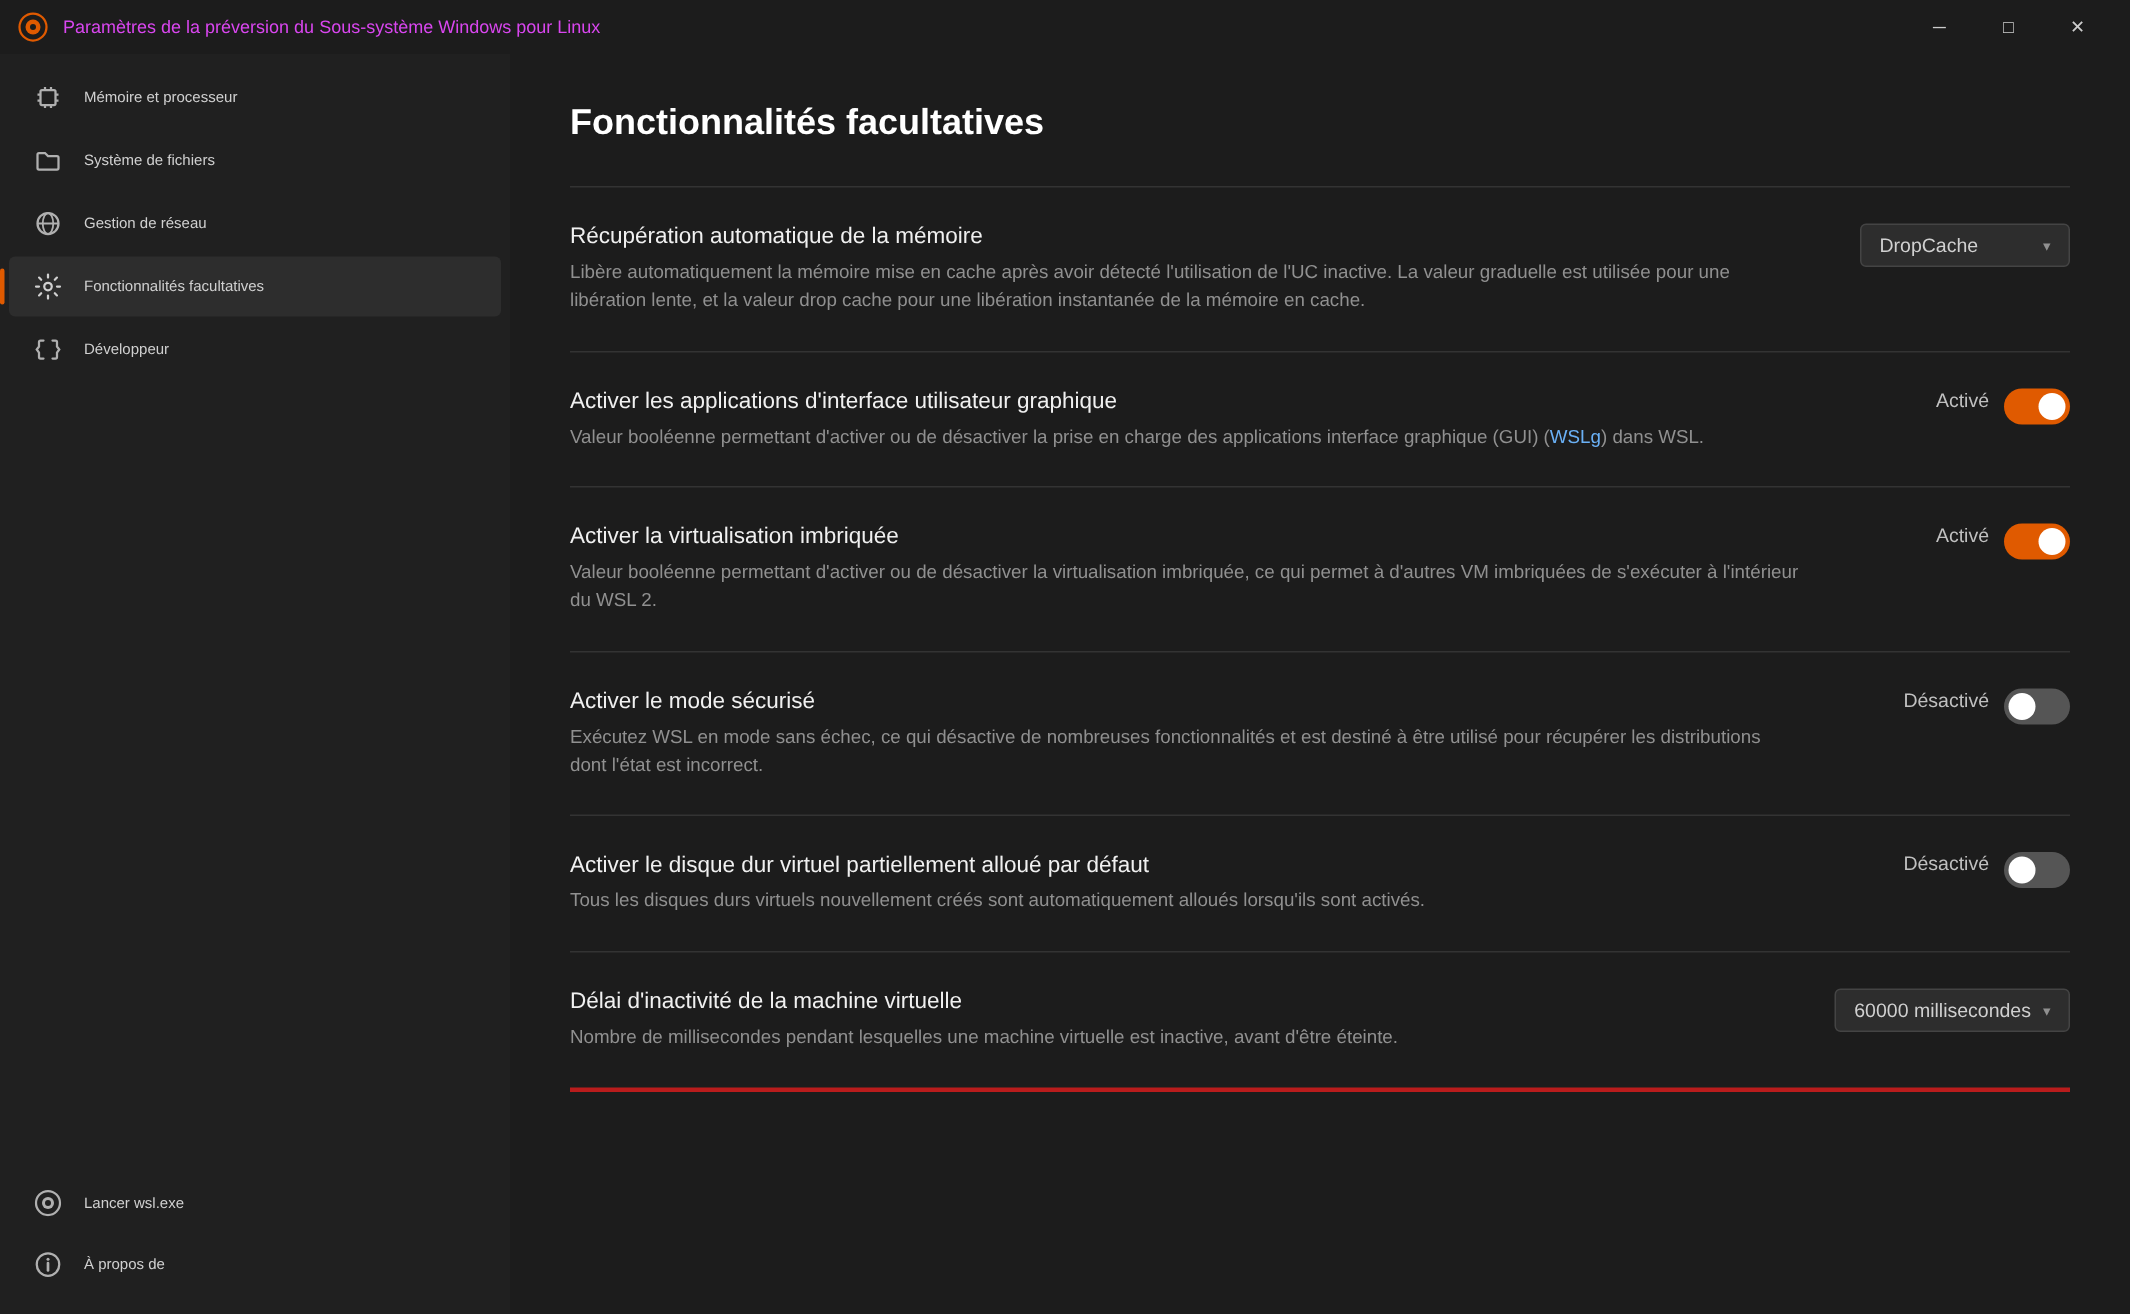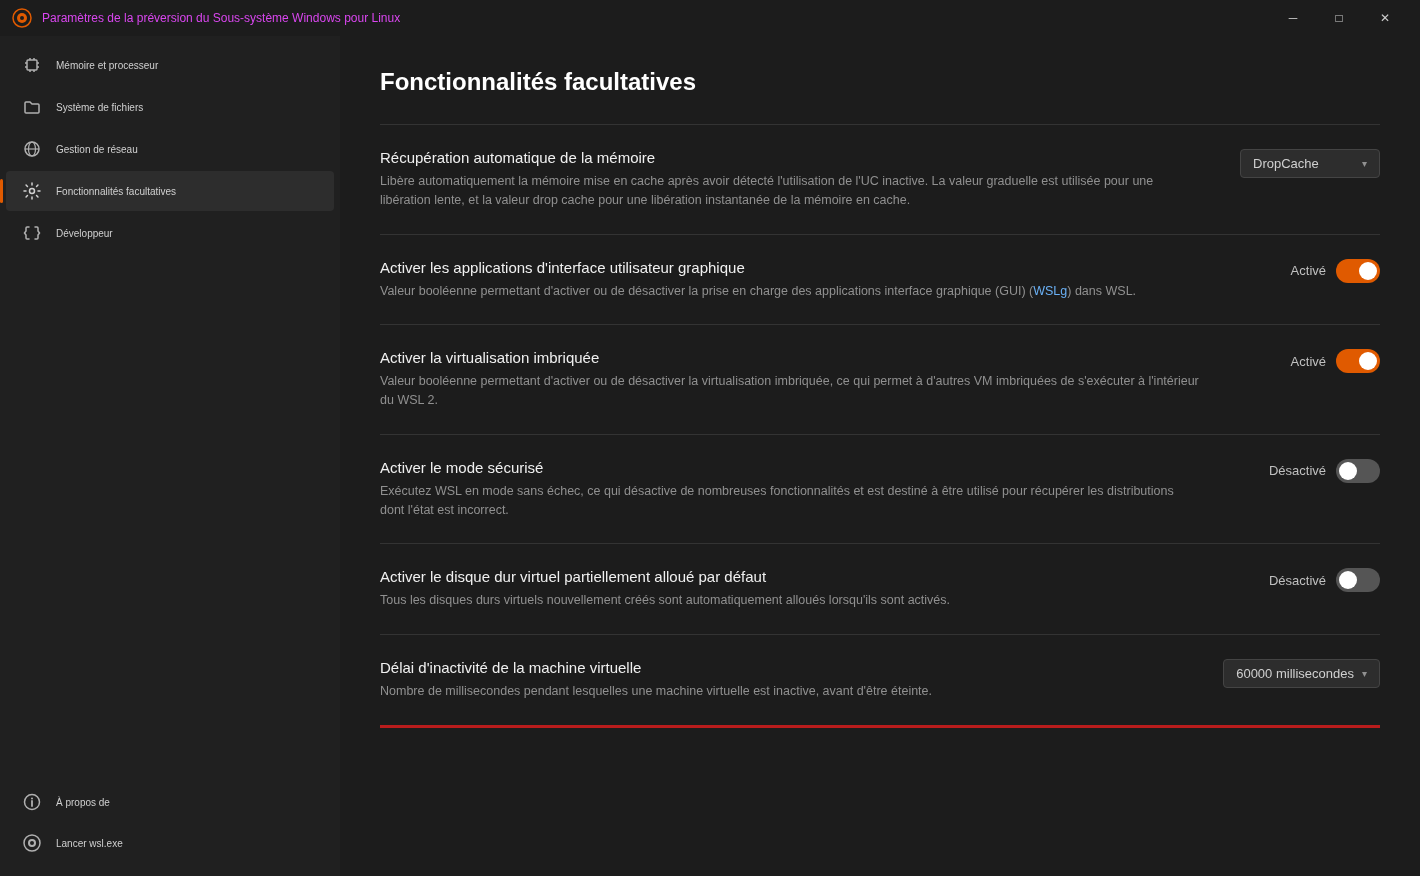--- a/index.html
+++ b/index.html
@@ -155,21 +155,20 @@
       color: #909090;
       line-height: 1.5;
     }
     .setting-description a {
       color: #6ab0f5;
       text-decoration: none;
     }
 
     .setting-control {
       display: flex;
-      align-items: center;
       gap: 10px;
       flex-shrink: 0;
       min-width: 130px;
       justify-content: flex-end;
     }
     .control-label {
       font-size: 13px;
       color: #c0c0c0;
       white-space: nowrap;
     }
@@ -299,38 +298,38 @@
         <svg width="18" height="18" viewBox="0 0 18 18" fill="none">
           <path d="M6 3H4a1 1 0 00-1 1v3l-1.5 2L3 11v3a1 1 0 001 1h2M12 3h2a1 1 0 011 1v3l1.5 2-1.5 2v3a1 1 0 01-1 1h-2" stroke="#b0b0b0" stroke-width="1.5" stroke-linecap="round"></path>
         </svg>
       </div>
       <span class="sidebar-label">Développeur</span>
     </div>
 
     <div class="sidebar-bottom">
       <div class="sidebar-item">
         <div class="sidebar-icon">
+          <svg width="18" height="18" viewBox="0 0 18 18">
+            <circle cx="9" cy="9" r="8" fill="none" stroke="#b0b0b0" stroke-width="1.5"></circle>
+            <circle cx="9" cy="9" r="4" fill="#b0b0b0"></circle>
+            <circle cx="9" cy="9" r="2" fill="#202020"></circle>
+          </svg>
+        </div>
+        <span class="sidebar-label">Lancer wsl.exe</span>
+      </div>
+      <div class="sidebar-item">
+        <div class="sidebar-icon">
           <svg width="18" height="18" viewBox="0 0 18 18" fill="none">
             <circle cx="9" cy="9" r="7.5" stroke="#b0b0b0" stroke-width="1.5"></circle>
             <line x1="9" y1="8" x2="9" y2="13" stroke="#b0b0b0" stroke-width="1.8" stroke-linecap="round"></line>
             <circle cx="9" cy="5.5" r="1" fill="#b0b0b0"></circle>
           </svg>
         </div>
         <span class="sidebar-label">À propos de</span>
       </div>
-      <div class="sidebar-item">
-        <div class="sidebar-icon">
-          <svg width="18" height="18" viewBox="0 0 18 18">
-            <circle cx="9" cy="9" r="8" fill="none" stroke="#b0b0b0" stroke-width="1.5"></circle>
-            <circle cx="9" cy="9" r="4" fill="#b0b0b0"></circle>
-            <circle cx="9" cy="9" r="2" fill="#202020"></circle>
-          </svg>
-        </div>
-        <span class="sidebar-label">Lancer wsl.exe</span>
-      </div>
     </div>
   </div>
 
   <div class="main-content">
     <h1 class="page-title">Fonctionnalités facultatives</h1>
 
     <div class="setting-section">
       <div class="setting-text">
         <div class="setting-title">Récupération automatique de la mémoire</div>
         <div class="setting-description">Libère automatiquement la mémoire mise en cache après avoir détecté l'utilisation de l'UC inactive. La valeur graduelle est utilisée pour une libération lente, et la valeur drop cache pour une libération instantanée de la mémoire en cache.</div>

